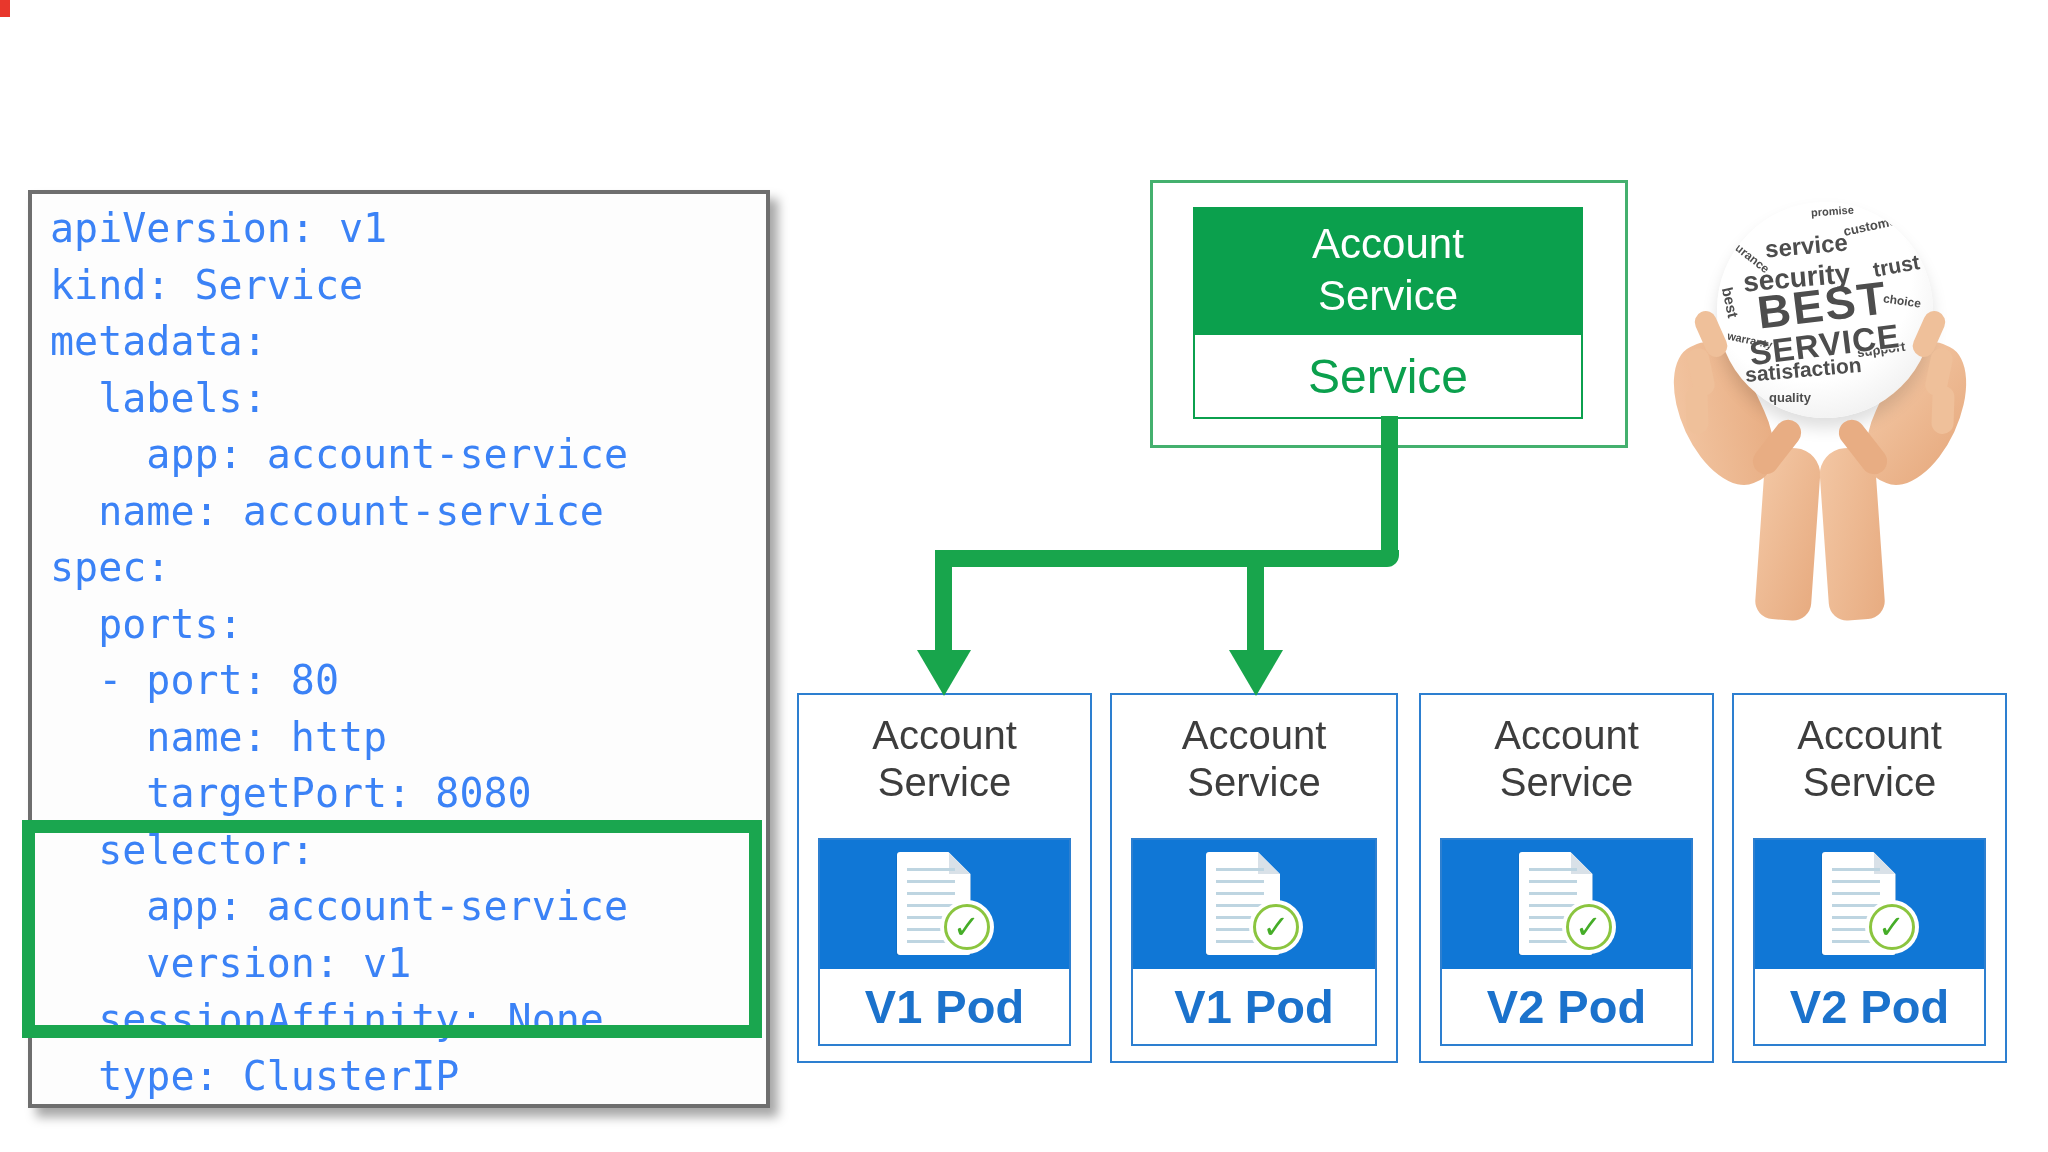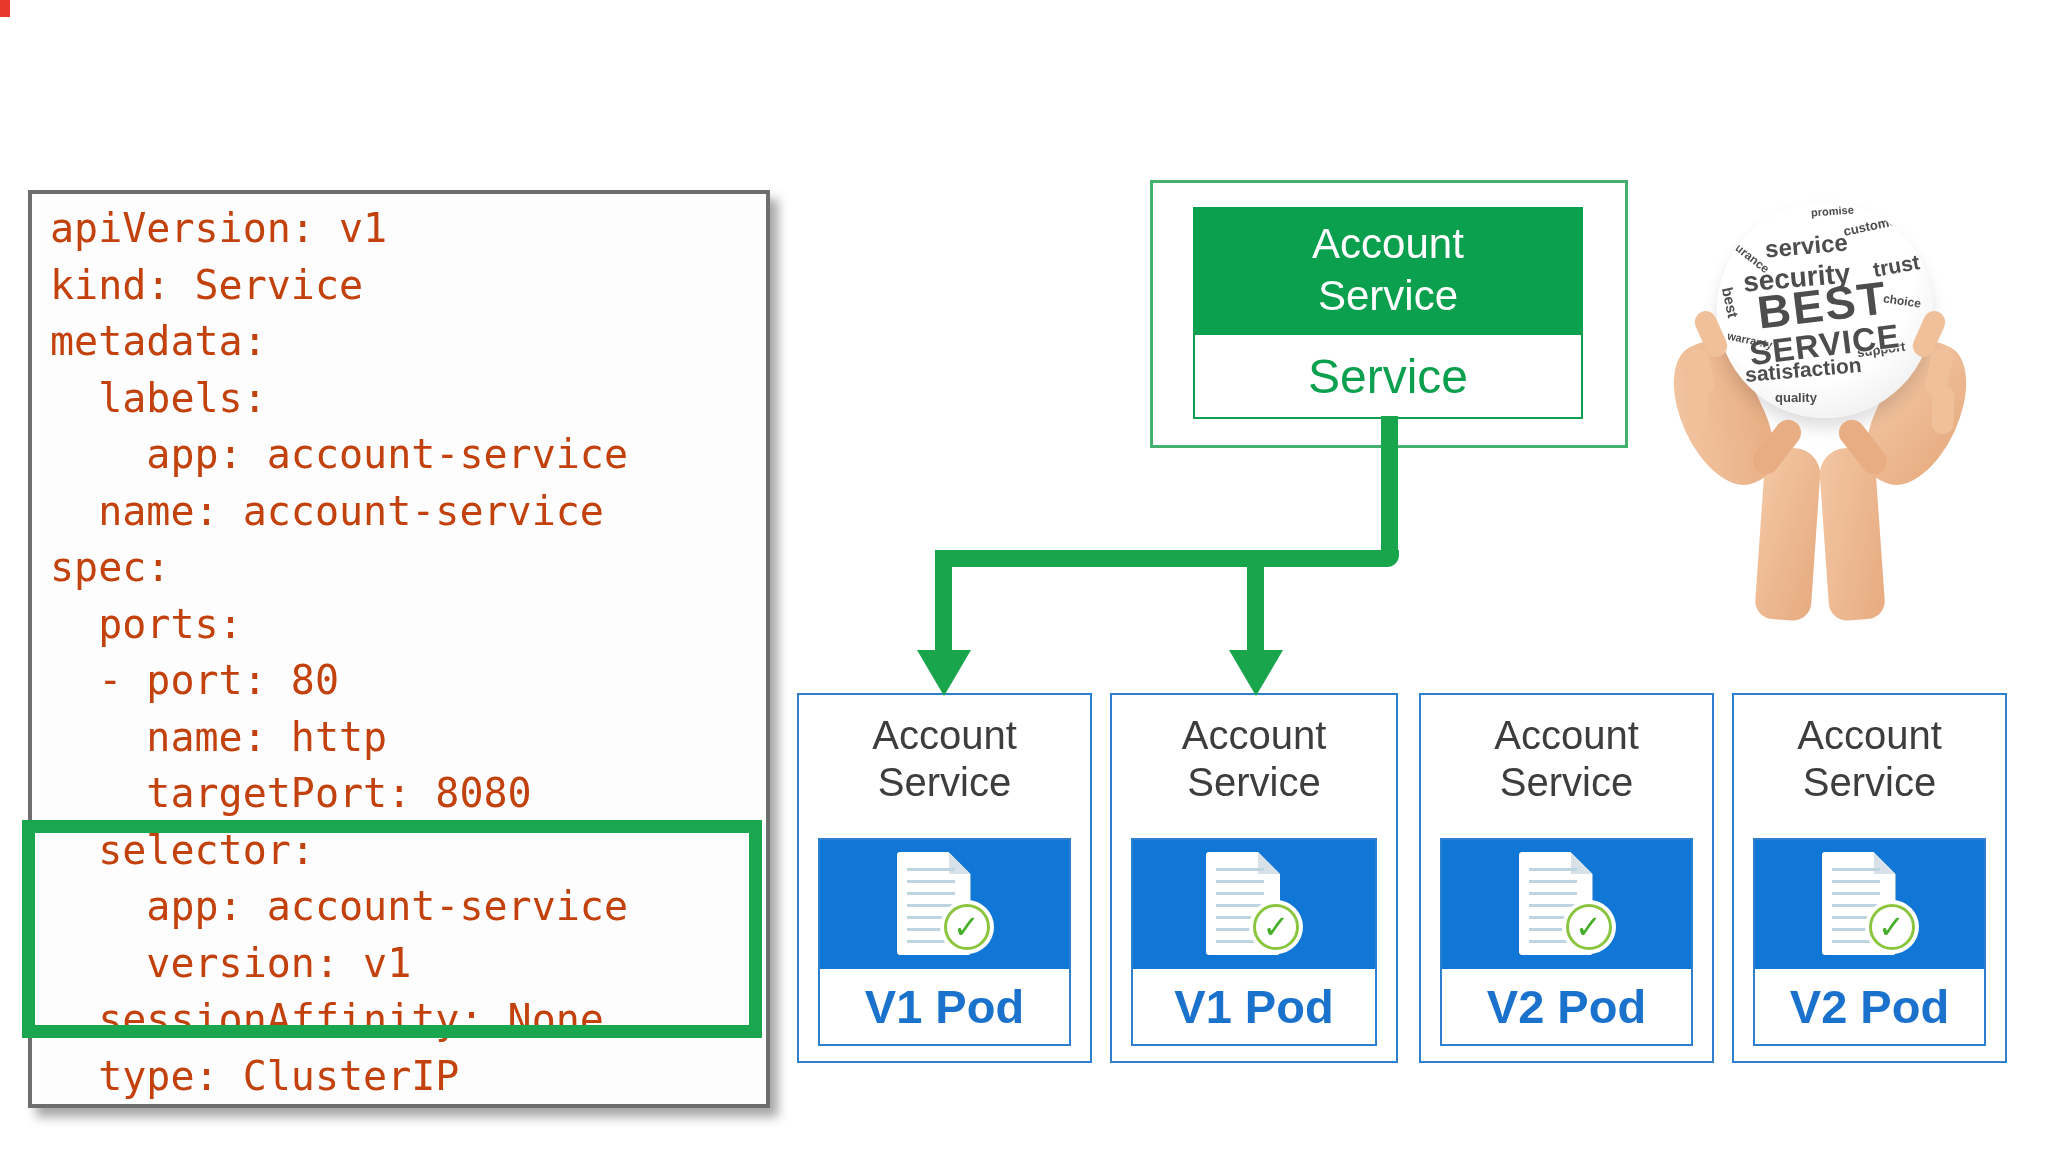--- a/index.html
+++ b/index.html
@@ -12,21 +12,21 @@
   
   .title{position:absolute;left:55px;top:46px;font-size:66px;font-weight:700;
          color:#3b2fae;letter-spacing:1px;white-space:nowrap;}
 
   
   .code-panel{position:absolute;left:28px;top:190px;width:742px;height:918px;box-sizing:border-box;
               background:#fdfdfd;border:4px solid #6e6e6e;
               box-shadow:8px 9px 10px rgba(0,0,0,.35);}
   .code-panel pre{margin:0;padding:6px 0 0 18px;
                   font-family:"DejaVu Sans Mono",monospace;
-                  font-size:40px;line-height:56.5px;color:#c2410c;}
+                  font-size:40px;line-height:56.5px;color:#3b82f6;}
   .selector-highlight{position:absolute;left:22px;top:820px;width:740px;height:218px;
                       box-sizing:border-box;border:13px solid #1aa64f;z-index:6;}
 
   
   .svc-outer{position:absolute;left:1150px;top:180px;width:478px;height:268px;box-sizing:border-box;
              border:3px solid #44b06e;background:#fff;}
   .svc-header{position:absolute;left:1193px;top:207px;width:390px;height:126px;background:#0ba04d;
               color:#fff;font-size:42px;line-height:52px;display:flex;align-items:center;
               justify-content:center;text-align:center;white-space:pre-line;}
   .svc-sub{position:absolute;left:1193px;top:333px;width:390px;height:86px;box-sizing:border-box;
@@ -81,21 +81,21 @@
           box-shadow:0 10px 16px rgba(0,0,0,.13);}
   .sphere span{position:absolute;color:#4d4d4d;font-weight:700;white-space:nowrap;
                font-family:"Liberation Sans",sans-serif;}
   .w0{left:48px;top:30px;font-size:24px;transform:rotate(-5deg);}
   .w1{left:26px;top:60px;font-size:28px;transform:rotate(-5deg);color:#3f3f3f;}
   .w2{left:126px;top:16px;font-size:13px;transform:rotate(-12deg);}
   .w3{left:156px;top:52px;font-size:21px;transform:rotate(-10deg);}
   .w4{left:28px;top:156px;font-size:21px;transform:rotate(-5deg);}
   .w5{left:-2px;top:92px;font-size:15px;transform:rotate(78deg);}
   .w6{left:140px;top:140px;font-size:13px;transform:rotate(-8deg);}
-  .w7{left:58px;top:188px;font-size:13px;}
+  .w7{left:52px;top:188px;font-size:13px;}
   .w8{left:10px;top:132px;font-size:11px;transform:rotate(12deg);}
   .w9{left:166px;top:92px;font-size:12px;transform:rotate(8deg);}
   .w10{left:0px;top:44px;font-size:12px;transform:rotate(38deg);}
   .w11{left:94px;top:3px;font-size:11px;transform:rotate(-4deg);}
   .wbest{left:40px;top:76px;font-size:46px;letter-spacing:2px;transform:rotate(-7deg);
          color:#e33316;text-shadow:1px 1px 0 #fff;z-index:2;}
   .wservice{left:32px;top:124px;font-size:33px;letter-spacing:1px;transform:rotate(-7deg);
             color:#f15f1f;text-shadow:1px 1px 0 #fff;z-index:2;}
   .skin{background:linear-gradient(105deg,#f3c7a4,#e7ab80);}
   .hand-l{left:2px;top:150px;width:80px;height:150px;border-radius:55% 45% 45% 55%;

